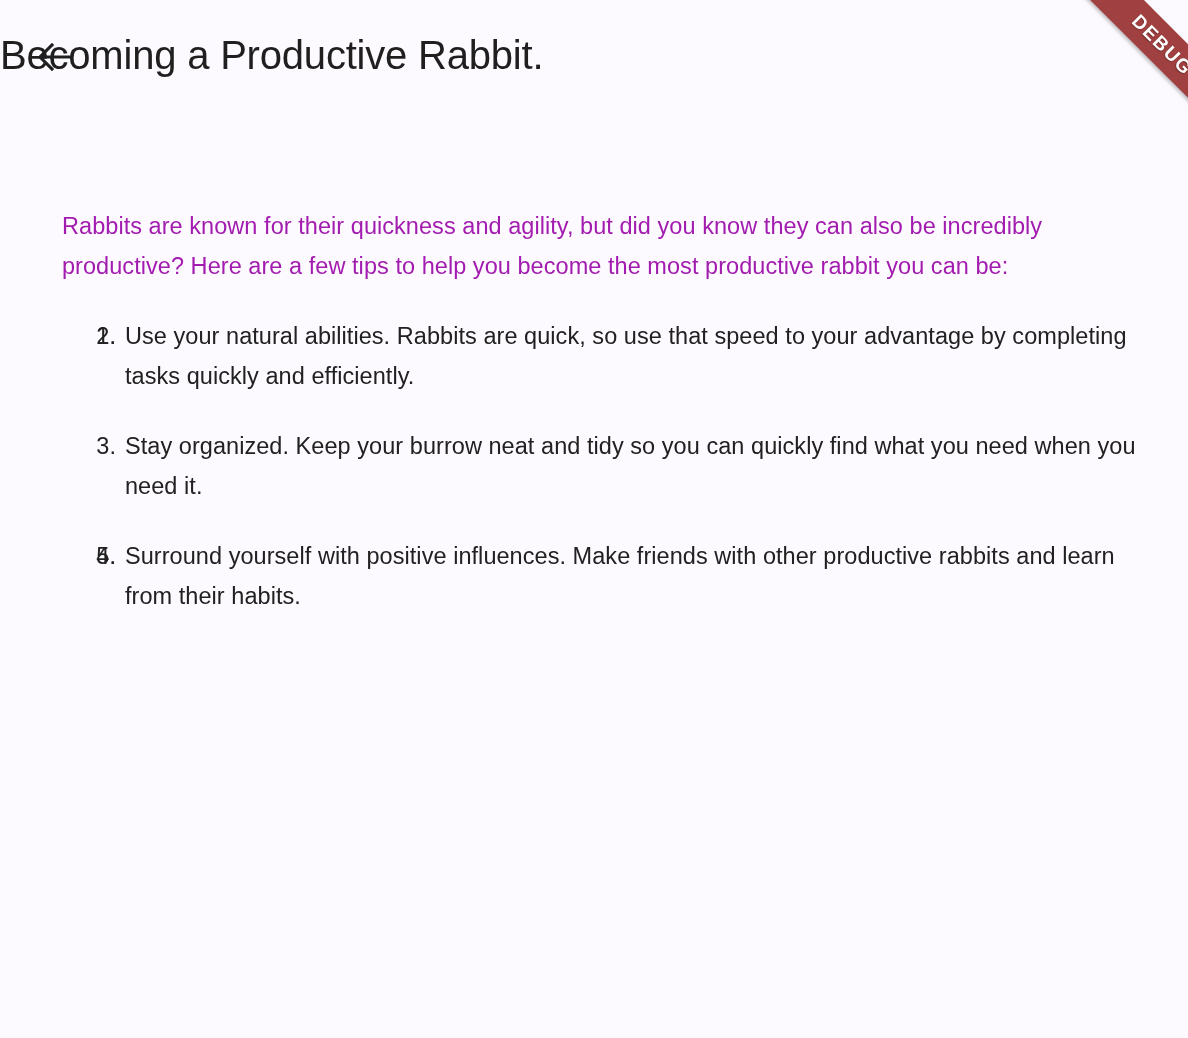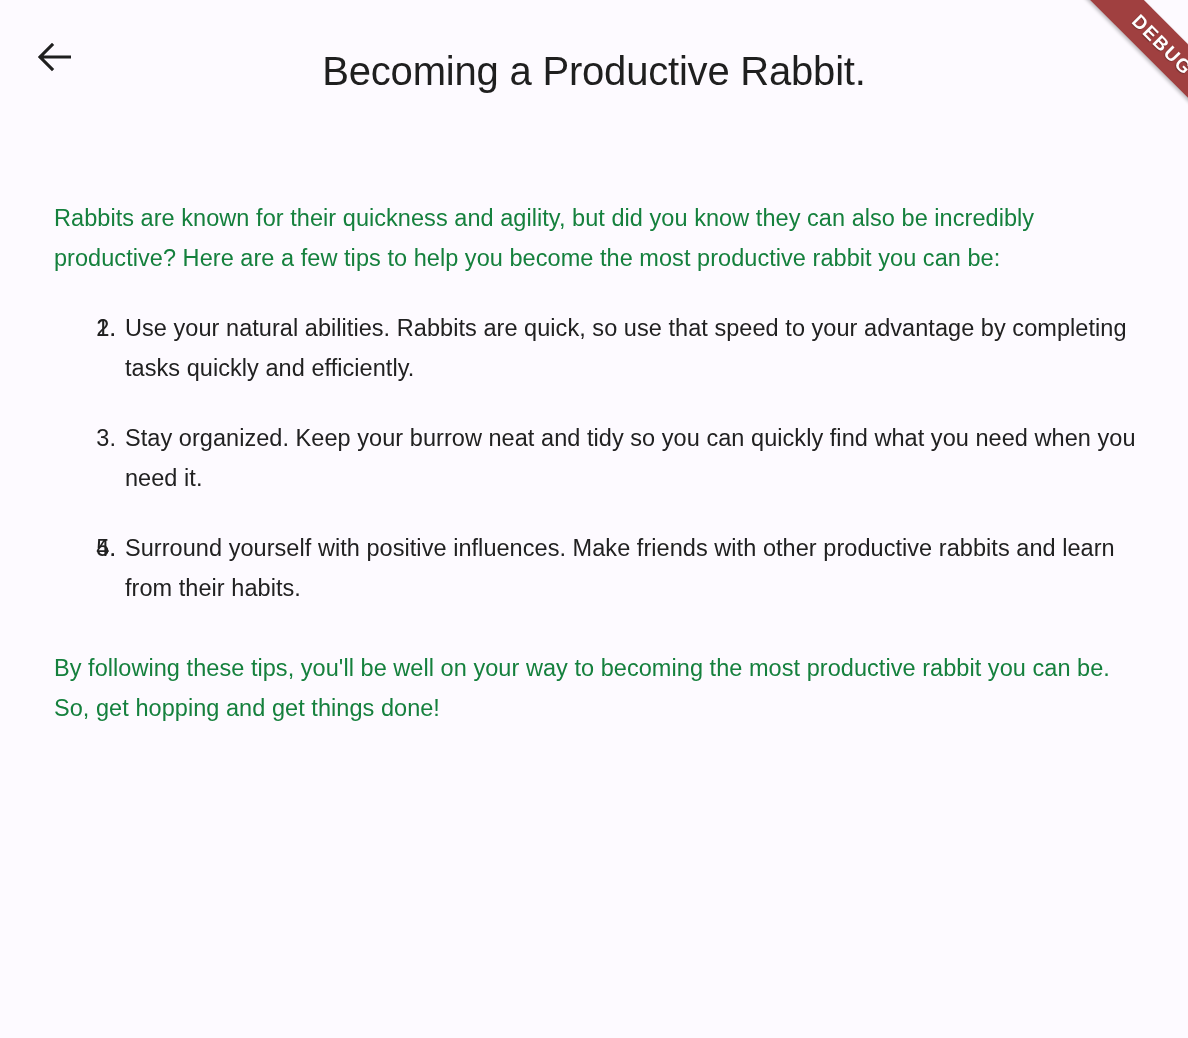--- a/index.html
+++ b/index.html
@@ -50,22 +50,22 @@
     padding: 0;
   }
   .back-button svg {
     display: block;
   }
 
   .appbar-title {
     position: absolute;
     left: 0;
     right: 0;
-    top: 44px;
-    text-align: center;
+    top: 28px;
+    text-align: left;
     font-size: 40px;
     line-height: 54px;
     font-weight: 400;
     color: #1f1f1f;
     letter-spacing: -0.2px;
     white-space: nowrap;
   }
 
   
   .debug-ribbon {
@@ -107,22 +107,22 @@
     top: 112px;
     left: 0;
     width: 1188px;
     padding: 78px 48px 0 46px;
     box-sizing: border-box;
   }
 
   .para {
     font-size: 23.5px;
     line-height: 40px;
-    color: #15803d;
-    margin: 8px;
+    color: #a21caf;
+    margin: 16px;
     max-width: 1090px;
     letter-spacing: 0.05px;
   }
 
   .para-intro {
     margin-bottom: 30px;
   }
 
   .tips-list {
     margin: 0 0 24px 0;
@@ -200,17 +200,16 @@
       </li>
       <li class="tip-item">
         <span class="marker">4.</span>
       </li>
       <li class="tip-item">
         <span class="marker">5.</span>
         <span class="tip-text">Surround yourself with positive influences. Make friends with other productive rabbits and learn from their habits.</span>
       </li>
     </ol>
 
-    <p class="para para-outro">By following these tips, you'll be well on your way to becoming the most productive rabbit you can be. So, get hopping and get things done!</p>
 
   </div>
 
 </div>
 
 </body></html>

